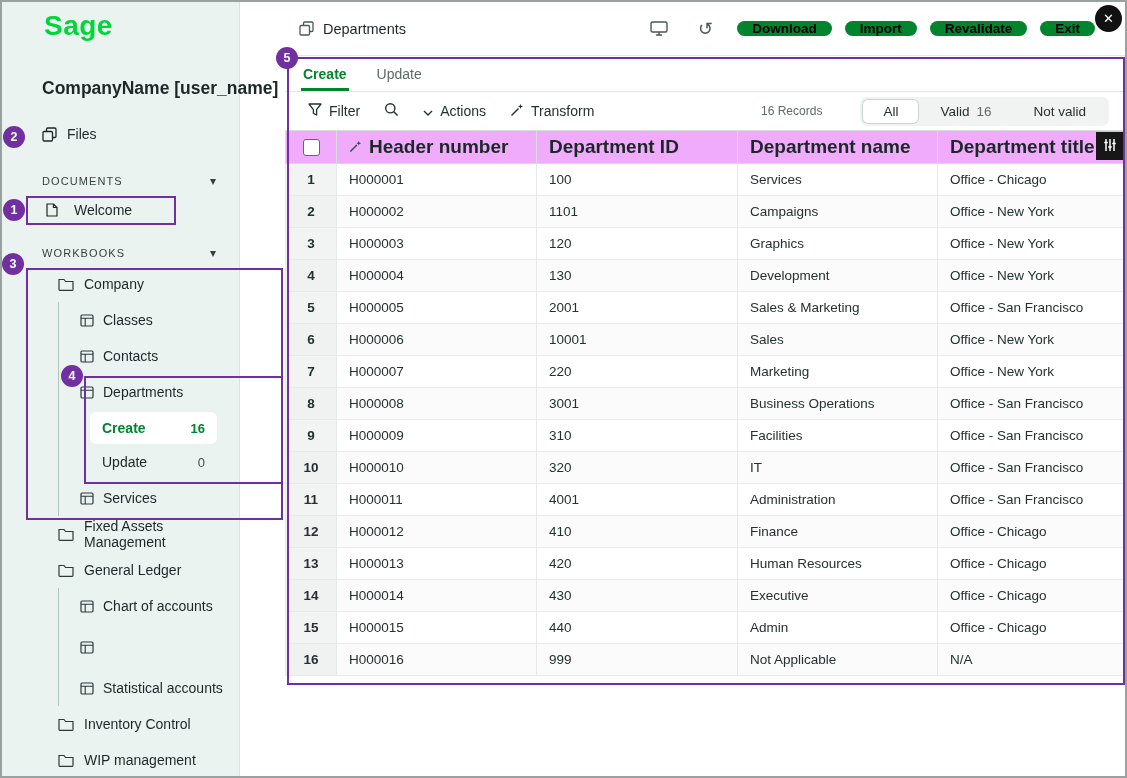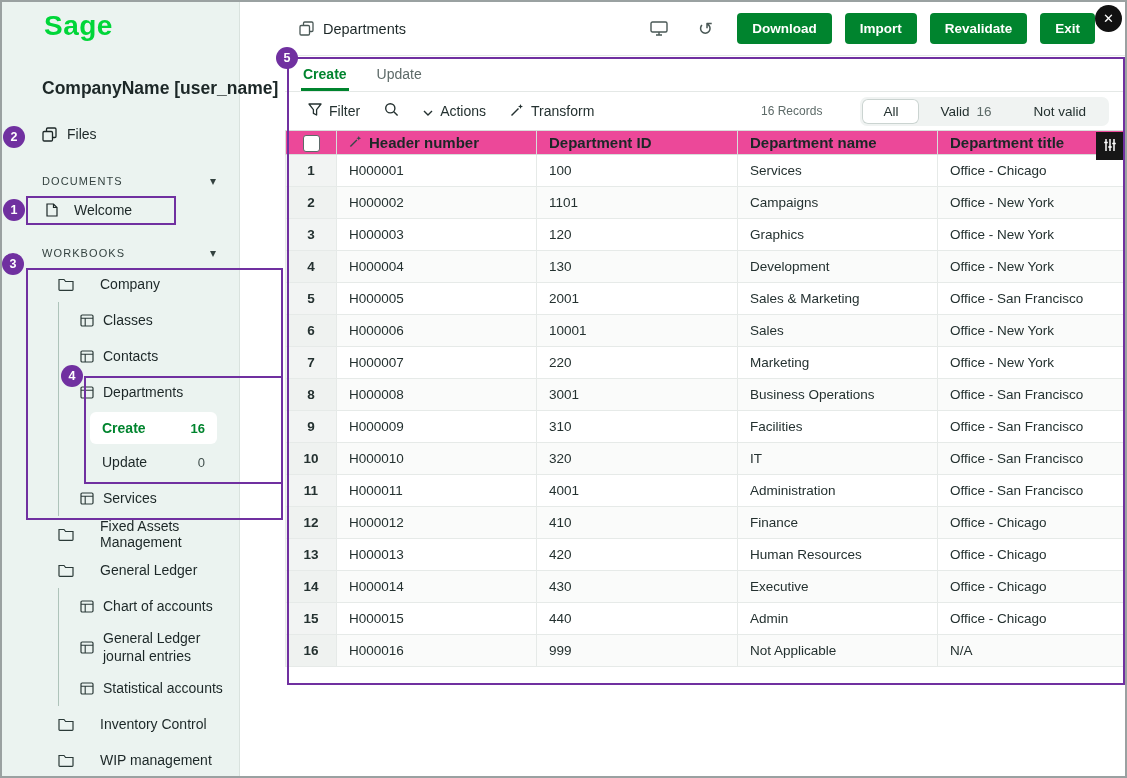--- a/index.html
+++ b/index.html
@@ -13,59 +13,59 @@
   .company{position:absolute;left:40px;top:76px;font-size:17.5px;font-weight:bold;color:#1c2727;white-space:nowrap}
   .files-row{position:absolute;left:40px;top:124px;display:flex;align-items:center;gap:10px;font-size:14px;cursor:pointer}
   .section-hdr{position:absolute;left:40px;right:22px;display:flex;align-items:center;justify-content:space-between;font-size:11px;font-weight:normal;letter-spacing:1.1px;color:#33413f;cursor:pointer}
   .sec-documents{top:172px}
   .sec-workbooks{top:244px}
   .chev{font-size:12px;color:#33413f}
   .welcome-row{position:absolute;left:44px;top:200px;display:flex;align-items:center;gap:16px;font-size:14px;cursor:pointer}
   .tree{position:absolute;left:0;right:0;top:264px}
   .tree-item{position:relative;display:flex;align-items:center;min-height:36px;font-size:14px;color:#1c2727;cursor:pointer}
   .tree-item.tall{min-height:46px}
-  .level-1{padding-left:56px;gap:26px}
+  .level-1{padding-left:56px;gap:10px}
   .level-2{padding-left:78px;gap:9px}
   .level-2::before{content:'';position:absolute;left:56px;top:0;height:100%;width:1px;background:#AEC3BA}
   .level-2 .t-label{max-width:158px;line-height:1.3}
   .level-3{margin-left:88px;margin-right:22px;margin-top:2px;margin-bottom:2px;padding:0 12px;min-height:32px;border-radius:6px}
   .level-3::before{content:'';position:absolute;left:-32px;top:-2px;height:calc(100% + 4px);width:1px;background:#AEC3BA}
   .level-3::after{content:'';position:absolute;left:-6px;top:-2px;height:calc(100% + 4px);width:1px;background:#AEC3BA}
   .level-3.active{background:#fff}
   .level-3.active .t-label,.level-3.active .t-badge{color:#00842E;font-weight:bold}
   .t-badge{margin-left:auto;font-size:13px;color:#42504e}
   .t-icon{display:none;align-items:center}
   .t-folder .folder-i{display:inline-flex}
   .t-sheet .sheet-i{display:inline-flex}
 
   
   .main{position:absolute;left:283px;top:0;right:0;bottom:0;background:#fff}
   .topbar{position:absolute;left:0;right:0;top:0;height:54px;border-bottom:1px solid #E4E8E6;display:flex;align-items:center;padding:0 14px;background:#fff}
   .tb-title{font-size:14.5px;color:#1c2727;margin-left:9px}
   .tb-icons{margin-left:auto;display:flex;align-items:center;gap:30px;margin-right:24px}
   .icon-btn{display:inline-flex;align-items:center;cursor:pointer;color:#4a5856;font-size:18px;line-height:1}
   .btns{display:flex;gap:13px;margin-right:16px}
-  .btn-green{background:#00842E;color:#ffffff;font-weight:bold;font-size:13.5px;border:none;border-radius:4px;height:31px;padding:0 15px;font-family:inherit;cursor:pointer;white-space:nowrap}
+  .btn-green{background:#00842E;color:#000000;font-weight:bold;font-size:13.5px;border:none;border-radius:12px;height:15px;padding:0 15px;font-family:inherit;cursor:pointer;white-space:nowrap}
   .close-btn{position:absolute;top:3px;right:3px;width:27px;height:27px;border-radius:50%;background:#111;color:#fff;display:flex;align-items:center;justify-content:center;font-size:13px;z-index:60;border:none;cursor:pointer;font-family:inherit}
   .tabs{position:absolute;left:0;right:0;top:54px;height:36px;display:flex;align-items:flex-end;gap:30px;padding-left:18px;border-bottom:1px solid #E4E8E6}
   .tab{font-size:14px;color:#5d6a68;padding-bottom:9px;position:relative;cursor:pointer}
   .tab.active{color:#00842E;font-weight:bold}
   .tab.active::after{content:'';position:absolute;left:-2px;right:-2px;bottom:0;height:3px;background:#00842E}
   .toolbar{position:absolute;left:15px;right:0;top:90px;height:38px;display:flex;align-items:center;padding:0 10px 0 8px;gap:24px;font-size:14px;color:#243130}
   .tool{display:flex;align-items:center;gap:7px;cursor:pointer;white-space:nowrap}
   .records{margin-left:auto;font-size:12px;color:#5d6a68;white-space:nowrap}
   .segmented{display:flex;background:#F0F3F2;border-radius:7px;padding:2px;margin-left:14px;margin-right:6px}
   .segment{display:flex;align-items:center;gap:7px;border:none;background:transparent;font-family:inherit;font-size:13.5px;color:#243130;padding:5px 21px;border-radius:6px;cursor:pointer;white-space:nowrap}
   .segment.active{background:#fff;box-shadow:inset 0 0 0 1px #CBD4D1}
   .seg-count{color:#5d6a68}
 
   
   .grid{position:absolute;left:0;right:0;top:128px}
   .grid table{width:100%;border-collapse:collapse;table-layout:fixed;border-left:1px solid #E6EAE8}
-  .grid thead th{background:#ec4899;height:24px;font-size:15px;font-weight:bold;color:#1c2727;text-align:left;padding:0 0 0 12px;border:1px solid #D7DDDA}
+  .grid thead th{background:#f0abfc;height:33px;font-size:19px;font-weight:bold;color:#1c2727;text-align:left;padding:0 0 0 12px;border:1px solid #D7DDDA}
   .th-inner{display:flex;align-items:center;gap:7px}
   .grid tbody td{height:32px;font-size:13.5px;color:#243130;padding:0 4px 0 12px;border-right:1px solid #E6EAE8;border-bottom:1px solid #E6EAE8;background:#fff;overflow:hidden;white-space:nowrap}
   .grid tbody tr:nth-child(even) td{background:#FAFBFA}
   .grid td.c-num{background:#F2F4F3;font-weight:bold;text-align:center;padding:0}
   .grid tbody tr:nth-child(even) td.c-num{background:#EFF2F0}
   .grid th.c-check{text-align:center;padding:0}
   .checkbox{width:17px;height:17px;border:1.5px solid #5d6a68;border-radius:3px;display:inline-block;background:#fff;vertical-align:middle;cursor:pointer}
   .col-settings{position:absolute;top:130px;right:1px;width:28px;height:28px;background:#171717;border:none;display:flex;align-items:center;justify-content:center;cursor:pointer;z-index:5}
 
   
@@ -228,21 +228,20 @@
         </div>
 
         <div class="tree-item level-2 t-sheet tall">
 
           <span class="t-icon sheet-i">
             <svg width="14" height="13" viewBox="0 0 14 13">
               <rect x="1" y="1" width="12" height="11" rx="1.2" fill="none" stroke="#2b3a38" stroke-width="1.2"></rect>
               <path d="M1 4.2 h12 M5.2 4.2 V12" stroke="#2b3a38" stroke-width="1.1" fill="none"></path>
             </svg>
           </span>
-          <span class="t-label">General Ledger journal entries</span>
 
         </div>
 
         <div class="tree-item level-2 t-sheet">
 
           <span class="t-icon sheet-i">
             <svg width="14" height="13" viewBox="0 0 14 13">
               <rect x="1" y="1" width="12" height="11" rx="1.2" fill="none" stroke="#2b3a38" stroke-width="1.2"></rect>
               <path d="M1 4.2 h12 M5.2 4.2 V12" stroke="#2b3a38" stroke-width="1.1" fill="none"></path>
             </svg>

